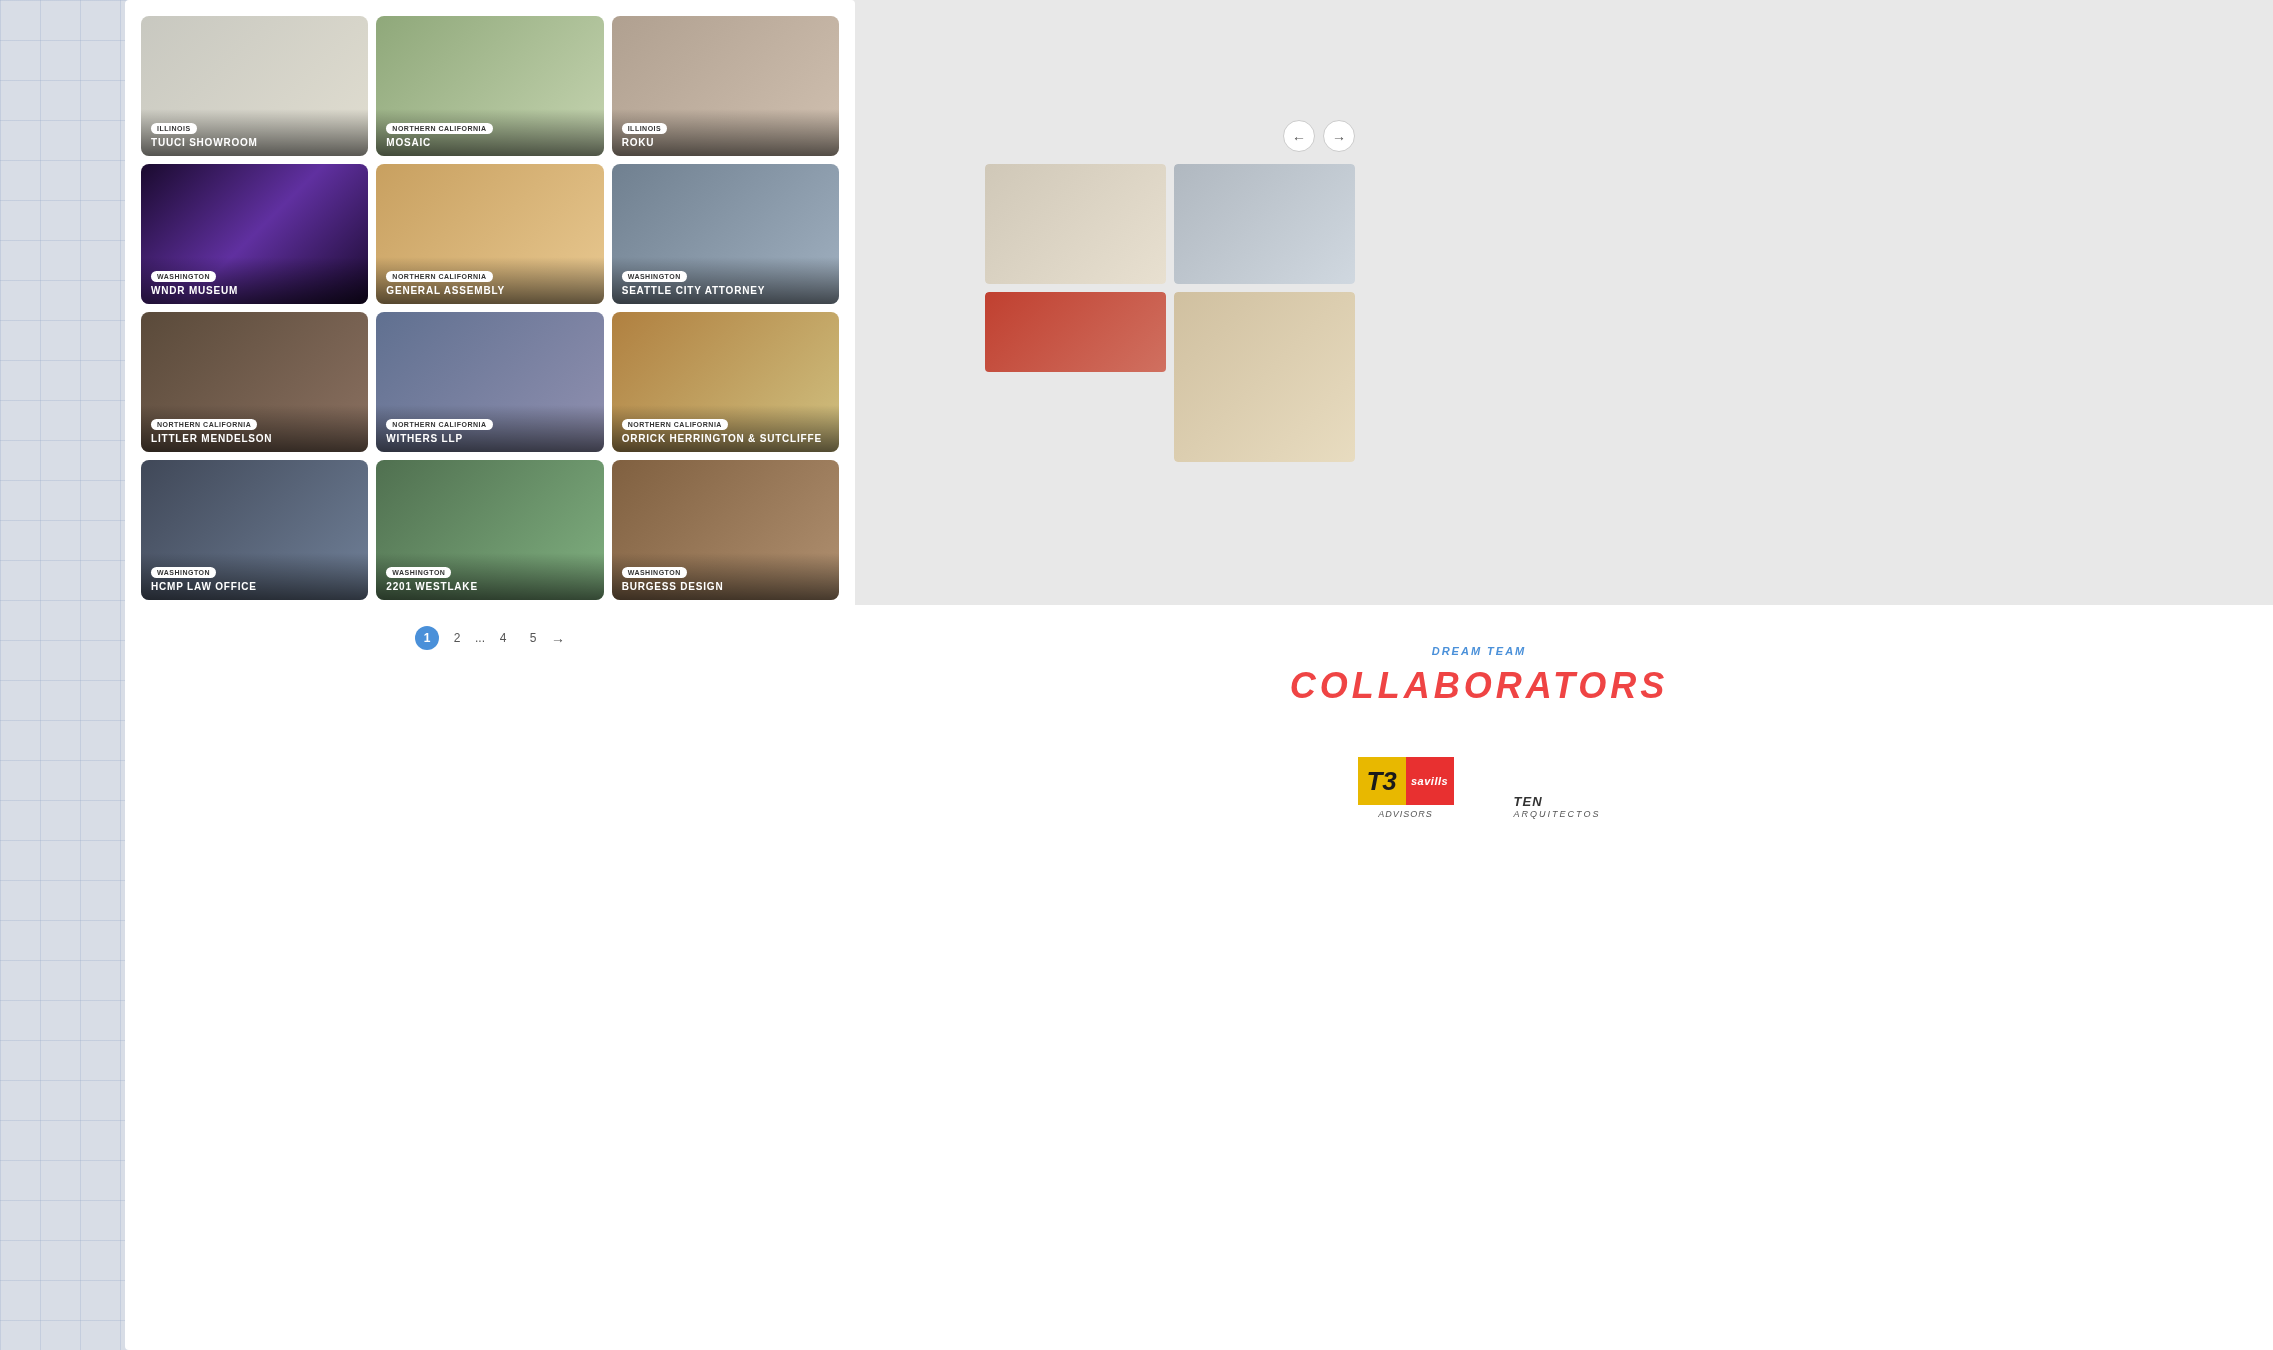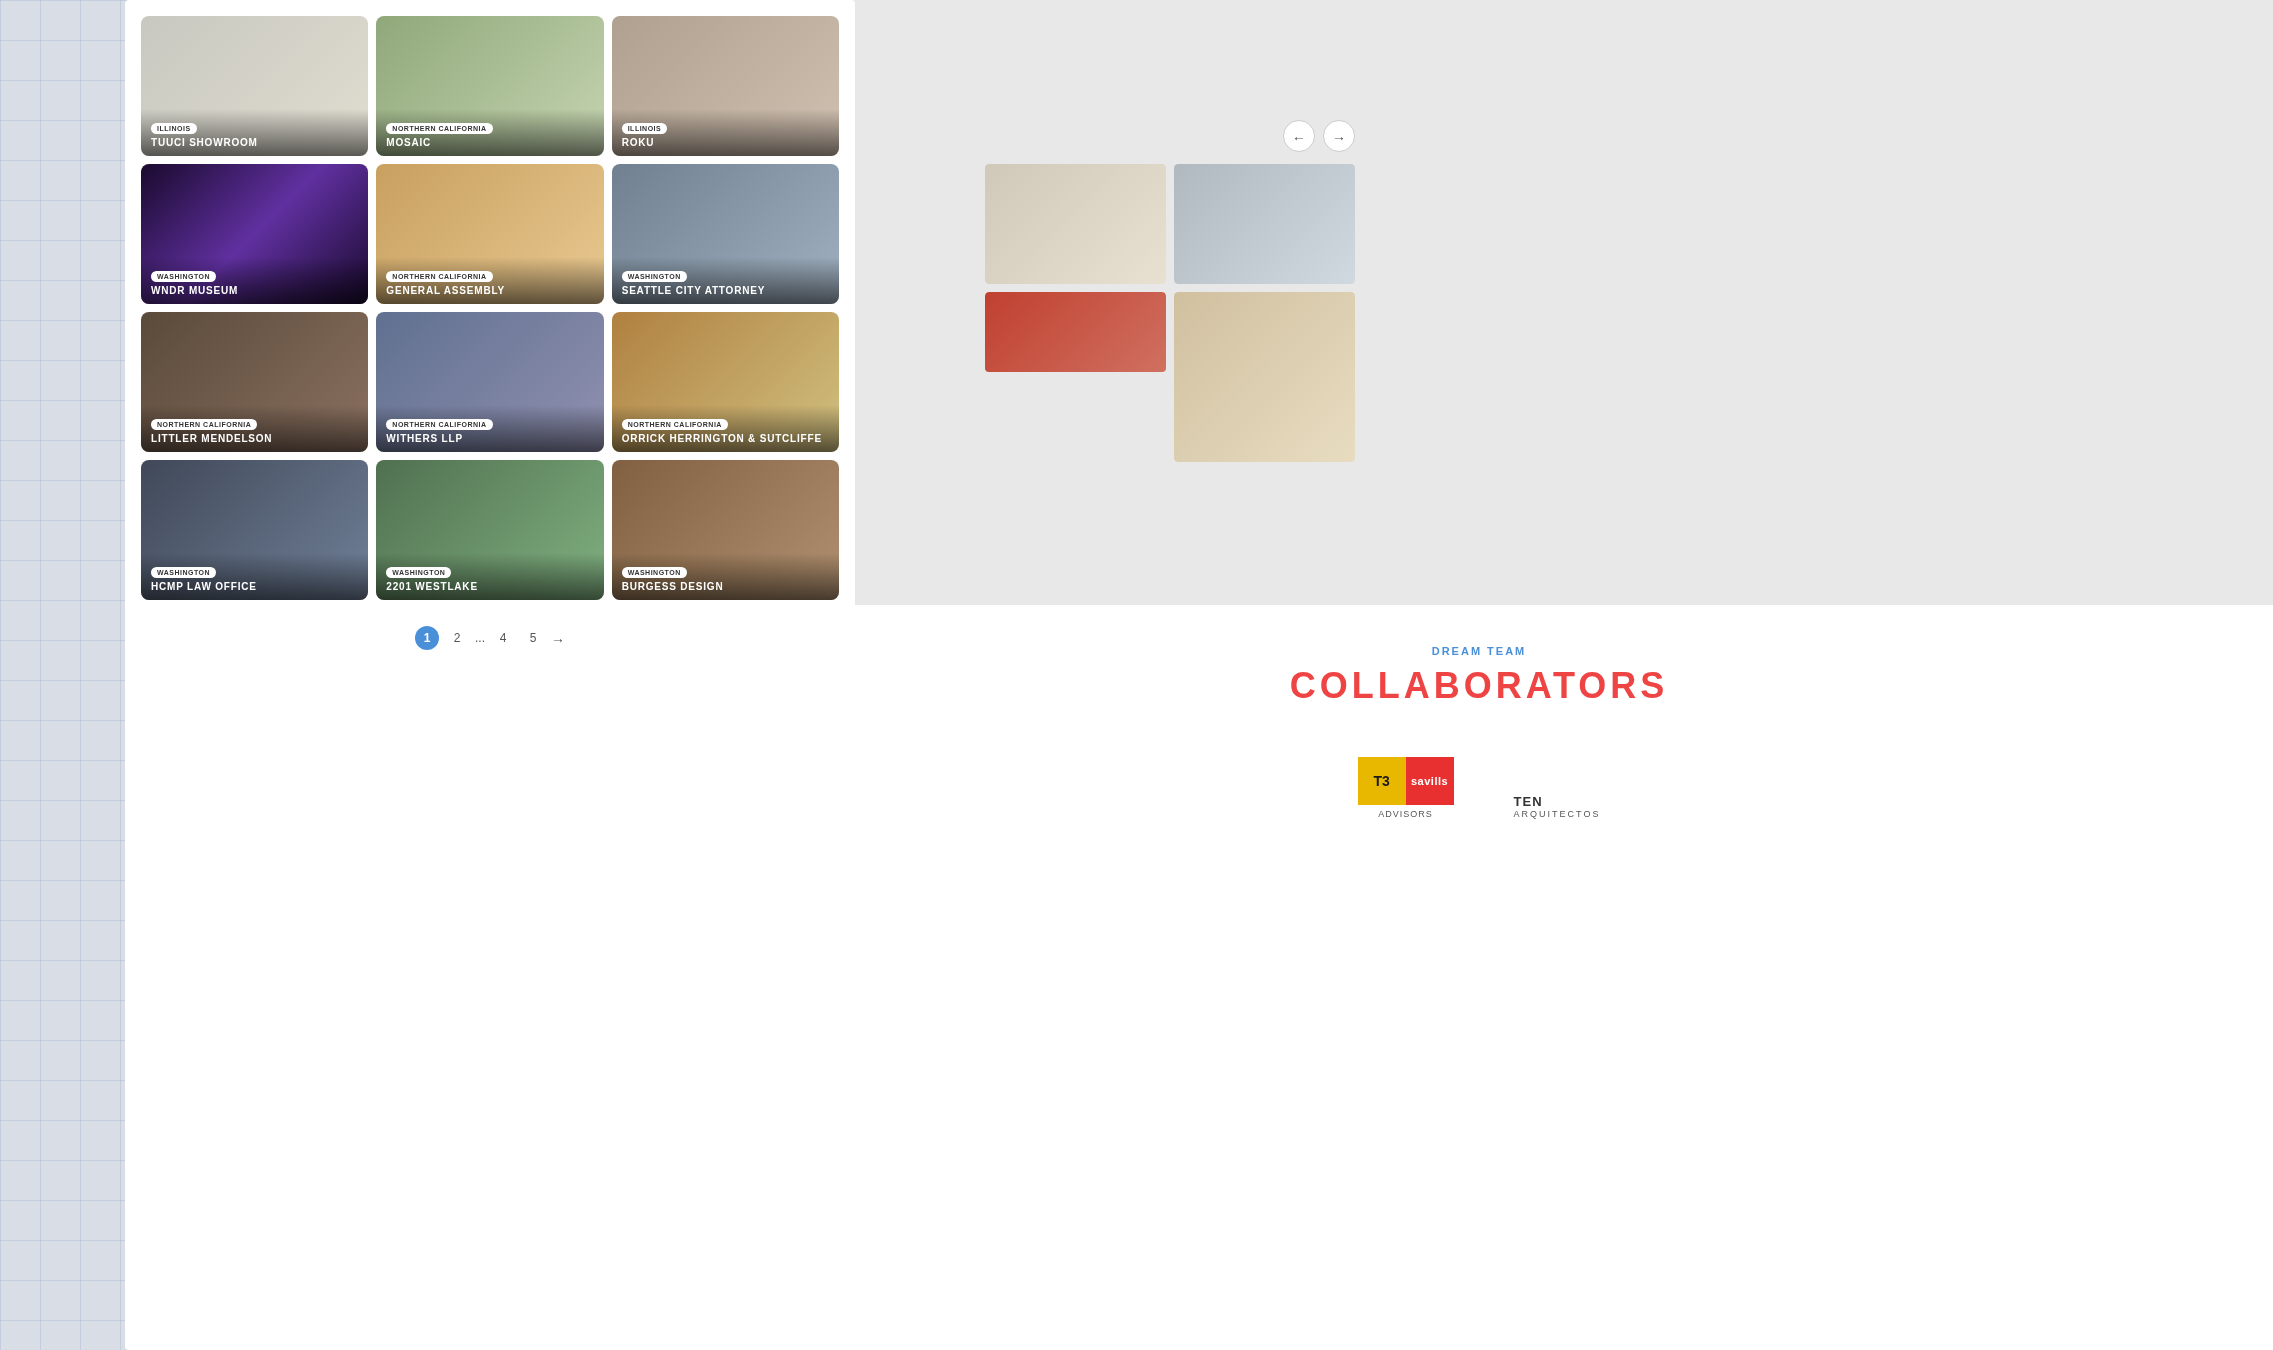--- a/index.html
+++ b/index.html
@@ -202,20 +202,21 @@
 
     
     .collaborators-section {
       position: absolute;
       top: 605px;
       left: 560px;
       right: 0;
       background: white;
       padding: 40px 60px 48px;
       min-height: 745px;
+      font-style: italic;
     }
 
     .dream-team-label {
       text-align: center;
       font-size: 11px;
       font-weight: 700;
       letter-spacing: 2px;
       color: #4a90d9;
       text-transform: uppercase;
       margin-bottom: 8px;
@@ -240,21 +241,21 @@
 
     .logo-t3 {
       display: flex;
       align-items: center;
       gap: 0;
     }
 
     .logo-t3-box {
       background: #e8b800;
       color: #1a1a1a;
-      font-size: 14px;
+      font-size: 26px;
       font-weight: 900;
       width: 48px;
       height: 48px;
       display: flex;
       align-items: center;
       justify-content: center;
     }
 
     .logo-savills-box {
       background: #e83030;

